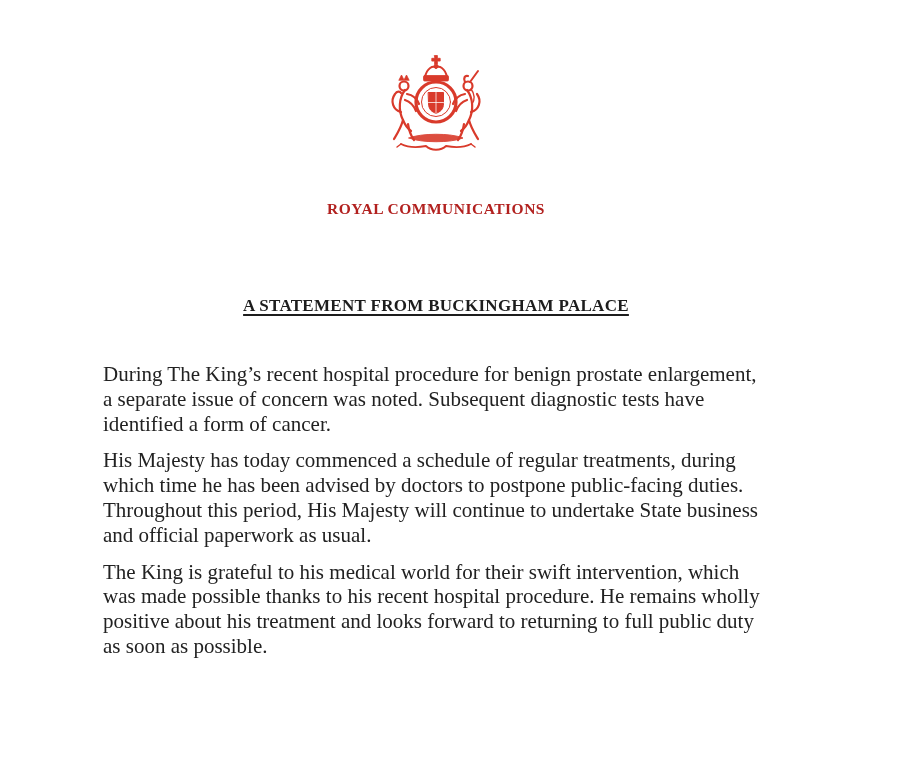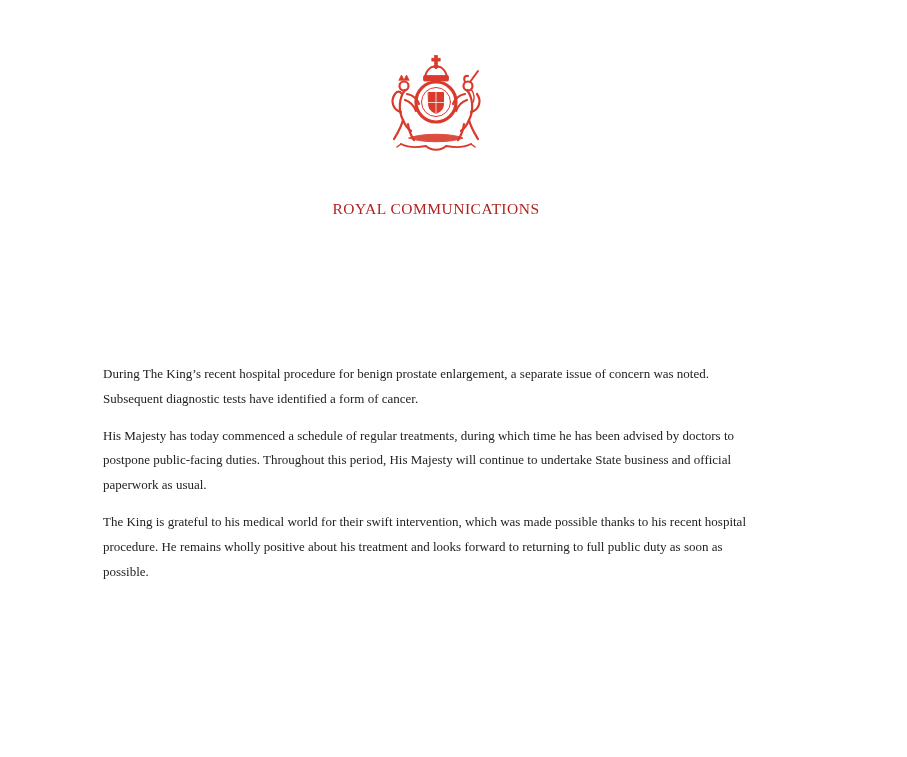--- a/index.html
+++ b/index.html
@@ -33,21 +33,21 @@
 
   .org-title {
     position: absolute;
     top: 200px;
     left: 0;
     width: 100%;
     text-align: center;
     color: #b2211f;
     font-size: 15.5px;
     letter-spacing: 0.5px;
-    font-weight: normal;
+    font-weight: bold;
   }
 
   .statement-heading {
     position: absolute;
     top: 296px;
     left: 0;
     width: 100%;
     text-align: center;
     color: #1d1d1d;
     font-size: 17px;
@@ -59,21 +59,21 @@
     text-underline-offset: 3px;
     text-decoration-thickness: 1.5px;
   }
 
   .doc-body {
     position: absolute;
     top: 362px;
     left: 2px;
     width: 666px;
     color: #222222;
-    font-size: 13px;
+    font-size: 21px;
     line-height: 24.8px;
   }
   .doc-body p { margin: 0 0 12px 0; }
 </style>
 </head>
 <body>
 
 <div class="page">
   <div class="content">
 
@@ -116,20 +116,23 @@
           <path d="M28,84 C40,79 70,79 82,84 C70,89 40,89 28,84 z" fill="#d93a2b" stroke-width="1" opacity="0.9"></path>
 
           <path d="M20,90 C30,95 40,93 45,92 C50,97 60,97 65,92 C70,93 80,95 90,90" stroke-width="1.8"></path>
           <path d="M20,90 l-4,3 M90,90 l4,3" stroke-width="1.4"></path>
         </g>
       </svg>
     </div>
 
     <div class="org-title">ROYAL COMMUNICATIONS</div>
 
+    <div class="statement-heading">
+      <span>A STATEMENT FROM BUCKINGHAM PALACE</span>
+    </div>
 
     <div class="doc-body">
       <p>During The King’s recent hospital procedure for benign prostate enlargement, a separate issue of concern was noted. Subsequent diagnostic tests have identified a form of cancer.</p>
       <p>His Majesty has today commenced a schedule of regular treatments, during which time he has been advised by doctors to postpone public-facing duties. Throughout this period, His Majesty will continue to undertake State business and official paperwork as usual.</p>
       <p>The King is grateful to his medical world for their swift intervention, which was made possible thanks to his recent hospital procedure. He remains wholly positive about his treatment and looks forward to returning to full public duty as soon as possible.</p>
     </div>
 
   </div>
 </div>
 

